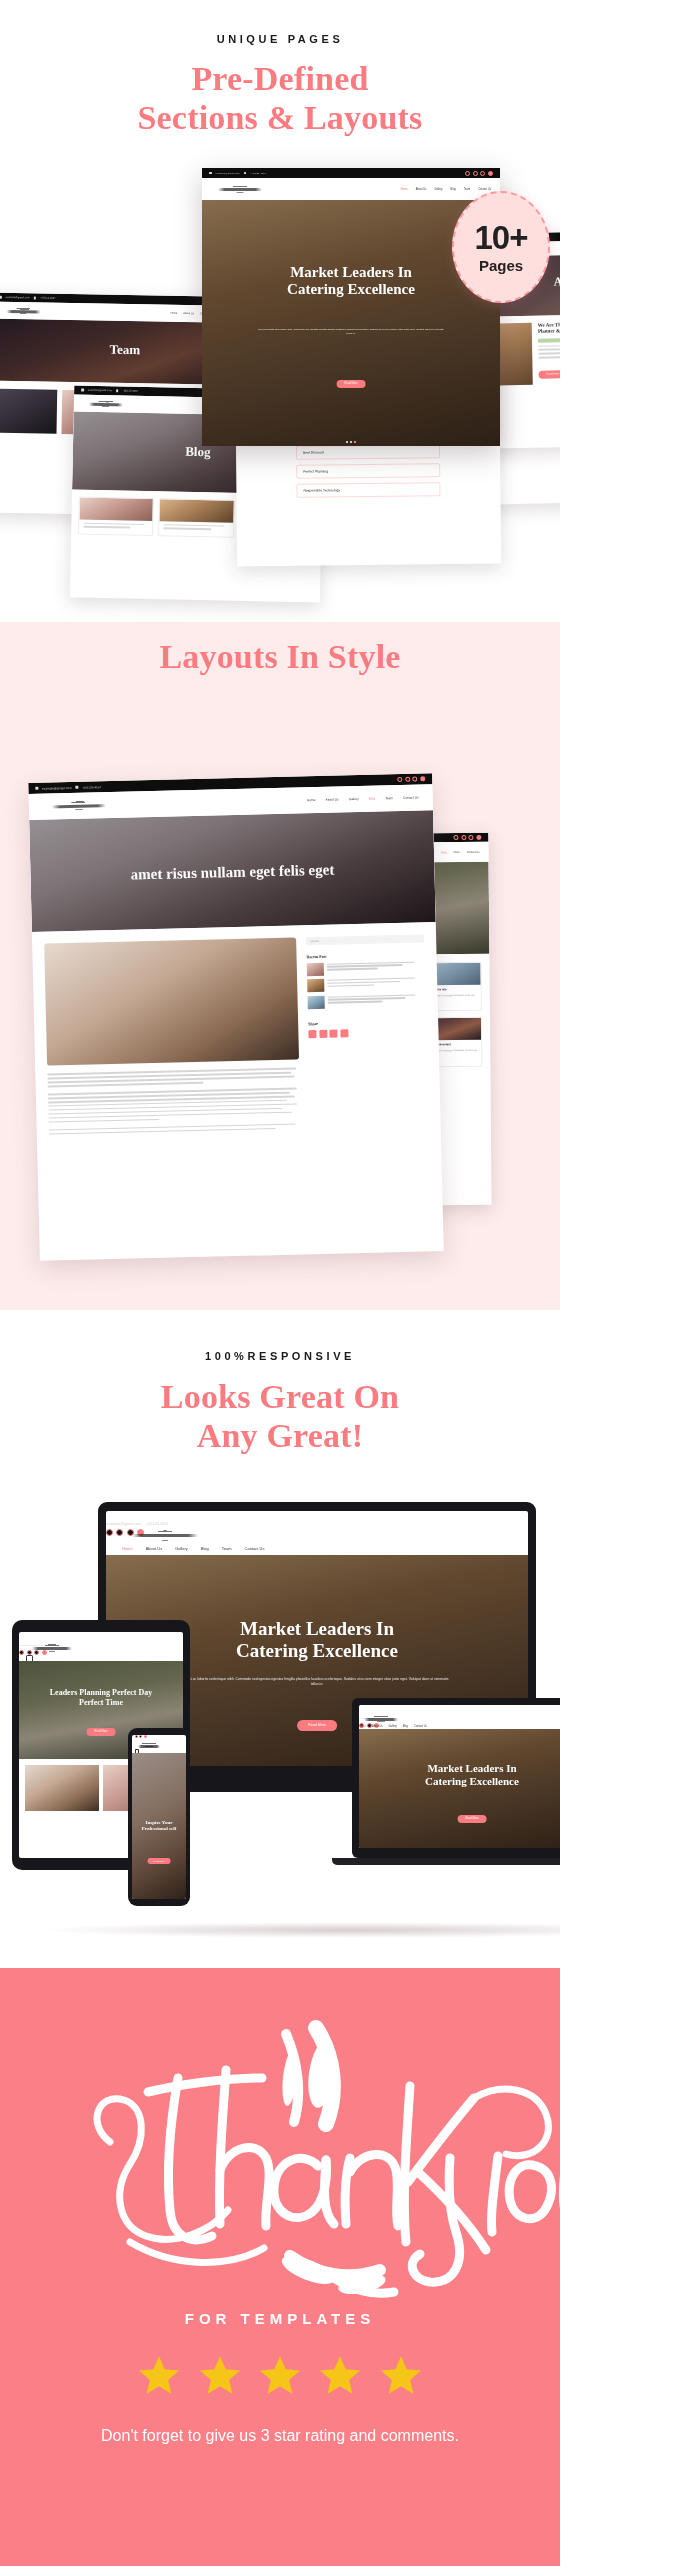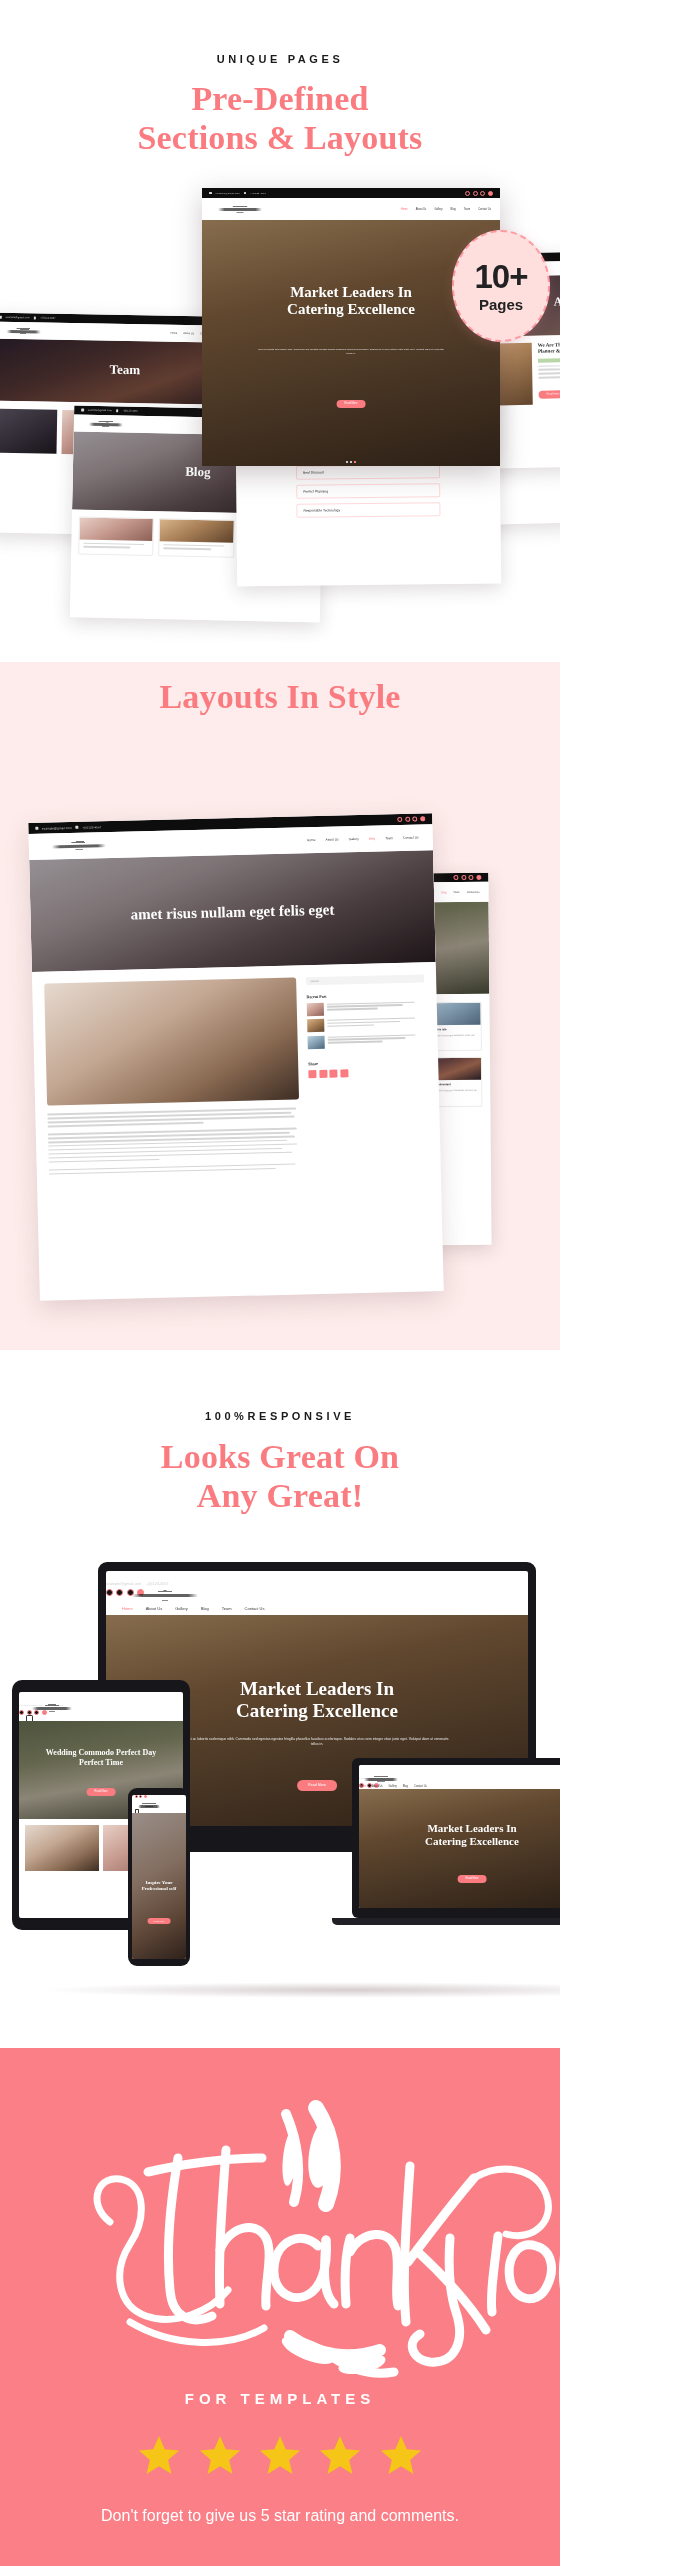--- a/index.html
+++ b/index.html
@@ -2,21 +2,21 @@
 <html><head>
 <meta charset="utf-8">
 <style>
   * { margin:0; padding:0; box-sizing:border-box; }
   body {
     width:700px; height:2566px; position:relative; overflow:hidden;
     background:#ffffff;
     font-family:"Liberation Sans", sans-serif;
     -webkit-font-smoothing:antialiased;
   }
-  .section { position:relative; width:560px; overflow:hidden;margin-top:20px; }
+  .section { position:relative; width:560px; overflow:hidden; }
 
   
   .eyebrow {
     text-align:center; font-weight:700; color:#1a1a1a;
     font-size:11px; letter-spacing:3.6px; text-transform:uppercase;
     font-family:"Liberation Sans", sans-serif;
   }
   .display {
     text-align:center; color:#fa7b80;
     font-family:"Liberation Serif", serif; font-weight:700;
@@ -411,21 +411,21 @@
         <div class="hsub" style="top:52%;">Orci ac lobortis scelerisque nibh. Commodo sed egestas egestas fringilla phasellus faucibus scelerisque. Sodales ut eu sem integer vitae justo eget. Volutpat diam ut venenatis tellus in.</div>
         <div class="pill" style="top:73%;">Read More</div>
         <div class="dots">
             <i></i>
             <i></i>
             <i class="on"></i>
           </div>
       </div>
     </div>
 
-    <div class="badge10" style="left:452px; top:35px;">
+    <div class="badge10" style="left:452px; top:16px;">
       <div class="n">10+</div>
       <div class="w">Pages</div>
     </div>
 
   </div>
 </div>
 
 <div class="section" id="sec-blog">
   <div class="display">Layouts In Style</div>
 
@@ -675,21 +675,21 @@
             </div>
         </div>
         <div class="navbar" style="height:20px; padding:0 7px;">
           <div class="logo-mark" style="width:52px;height:14px;"></div>
           <div style="width:7px;height:9px;border:.8px solid #333;border-radius:1.2px;"></div>
         </div>
         <div class="hero" style="height:98px;">
           <div class="ph ph-arch"></div>
           <div class="shade"></div>
           <div class="htxt" style="font-size:8px; top:28%; left:6%; right:6%;">
-            <div>Wedding Commodo Perfect Day</div>
+            <div>Leaders Planning Perfect Day</div>
             <div>Perfect Time</div>
           </div>
           <div class="pill" style="top:68%;">Read More</div>
         </div>
         <div style="display:flex; gap:4px; padding:6px;">
           <div class="ph-couple" style="flex:1;height:46px;"></div>
           <div class="ph-rose" style="flex:1;height:46px;"></div>
         </div>
       </div>
     </div>
@@ -816,14 +816,14 @@
         <path fill="#f5c518" d="M12 1.6l3.1 7.3 7.9.6-6 5.2 1.8 7.7L12 18.2 5.2 22.4 7 14.7l-6-5.2 7.9-.6z"></path>
       </svg>
     <svg width="46" height="44" viewBox="0 0 24 24">
         <path fill="#f5c518" d="M12 1.6l3.1 7.3 7.9.6-6 5.2 1.8 7.7L12 18.2 5.2 22.4 7 14.7l-6-5.2 7.9-.6z"></path>
       </svg>
     <svg width="46" height="44" viewBox="0 0 24 24">
         <path fill="#f5c518" d="M12 1.6l3.1 7.3 7.9.6-6 5.2 1.8 7.7L12 18.2 5.2 22.4 7 14.7l-6-5.2 7.9-.6z"></path>
       </svg>
   </div>
 
-  <div class="ty-note">Don't forget to give us 5 star rating and comments.</div>
+  <div class="ty-note">Don't forget to give us 3 star rating and comments.</div>
 </div>
 
 </body></html>

